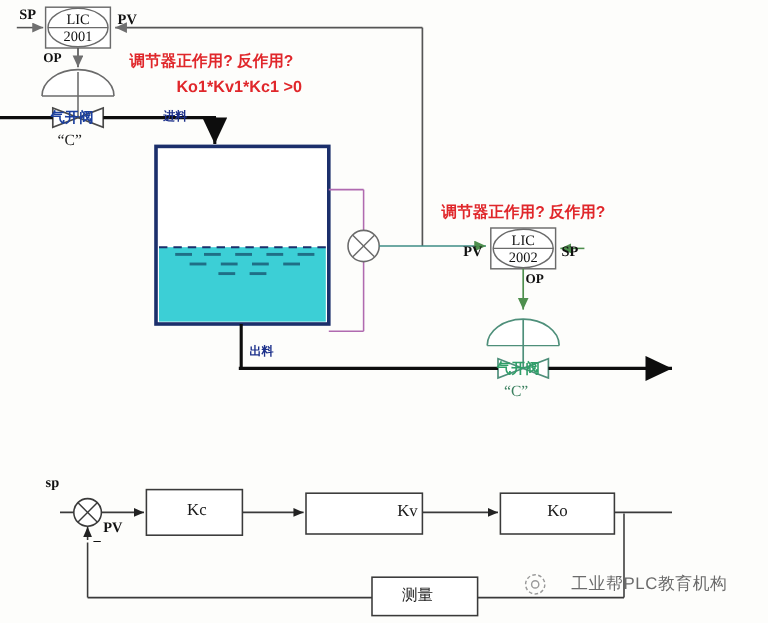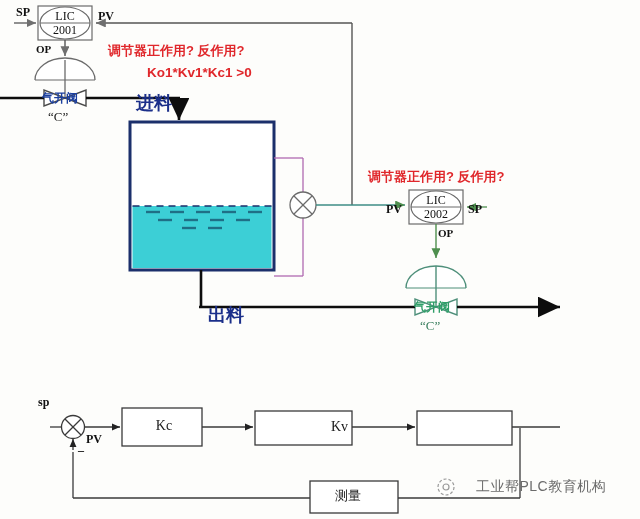--- a/index.html
+++ b/index.html
@@ -14,21 +14,21 @@
   svg#diagram{position:absolute;left:0;top:0;width:640px;height:519px;}
   .lbl{position:absolute;white-space:nowrap;line-height:1;}
   
   .t-sp-tag{font-family:"Liberation Serif",serif;font-weight:bold;font-size:12px;color:#111;}
   .t-pv-tag{font-family:"Liberation Serif",serif;font-weight:bold;font-size:12px;color:#111;}
   .t-op-tag{font-family:"Liberation Serif",serif;font-weight:bold;font-size:11px;color:#111;}
   .t-ctrl{font-family:"Liberation Serif",serif;font-size:12px;color:#111;text-align:center;}
   .t-red{font-family:"Liberation Sans",sans-serif;font-weight:bold;color:#e0272b;}
   .t-red-s{font-size:13px;text-align:center;}
   .t-red-f{font-size:13.5px;}
-  .t-blue{font-family:Liberation Sans, sans-serif;font-weight:bold;color:#1b2f8a;font-size:18px;}
+  .t-blue{font-family:Liberation Mono, monospace;font-weight:bold;color:#1b2f8a;font-size:10px;}
   .t-valve-blue{font-family:"Liberation Sans",sans-serif;font-weight:bold;color:#1b3f9e;font-size:12px;}
   .t-valve-green{font-family:"Liberation Sans",sans-serif;font-weight:bold;color:#2f9e68;font-size:12px;}
   .t-c{font-family:"Liberation Serif",serif;font-size:13px;color:#222;}
   .t-c-green{font-family:"Liberation Serif",serif;font-size:13px;color:#3a7f5e;}
   .t-caption{font-family:"Liberation Sans",sans-serif;font-weight:bold;color:#e0272b;font-size:13.5px;}
   .t-blk{font-family:"Liberation Serif",serif;font-size:14px;color:#1a1a1a;}
   .t-blk-cn{font-family:"Liberation Sans",sans-serif;font-size:13px;color:#1a1a1a;}
   .t-small-b{font-family:"Liberation Serif",serif;font-weight:bold;font-size:12px;color:#111;}
   .t-wm{font-family:"Liberation Sans",sans-serif;font-size:14px;color:#6b6b6b;letter-spacing:.5px;}
 </style>
@@ -188,40 +188,41 @@
   <div class="lbl t-ctrl" style="left:48px;top:10px;width:34px;">LIC</div>
   <div class="lbl t-ctrl" style="left:46px;top:24px;width:38px;">2001</div>
 
   <div class="lbl t-valve-blue" style="left:42px;top:92px;">气开阀</div>
   <div class="lbl t-c" style="left:48px;top:110px;">“C”</div>
 
   <div class="lbl t-red t-red-s" style="left:108px;top:44px;">调节器正作用? 反作用?</div>
   <div class="lbl t-red t-red-f" style="left:112px;top:66px;margin-left:35px;">Ko1*Kv1*Kc1  &gt;0</div>
 
   <div class="lbl t-blue" style="left:136px;top:94px;">进料</div>
-  <div class="lbl t-blue" style="left:208px;top:290px;margin-top:16px;">出料</div>
+  <div class="lbl t-blue" style="left:208px;top:290px;">出料</div>
 
   <div class="lbl t-red t-red-s" style="left:368px;top:170px;">调节器正作用? 反作用?</div>
 
   <div class="lbl t-pv-tag" style="left:386px;top:203px;">PV</div>
   <div class="lbl t-sp-tag" style="left:468px;top:203px;">SP</div>
   <div class="lbl t-op-tag" style="left:438px;top:228px;">OP</div>
   <div class="lbl t-ctrl" style="left:419px;top:194px;width:34px;">LIC</div>
   <div class="lbl t-ctrl" style="left:417px;top:208px;width:38px;">2002</div>
 
   <div class="lbl t-valve-green" style="left:414px;top:301px;">气开阀</div>
   <div class="lbl t-c-green" style="left:420px;top:319px;">“C”</div>
 
 
   <div class="lbl t-small-b" style="left:38px;top:396px;">sp</div>
   <div class="lbl t-small-b" style="left:86px;top:433px;">PV</div>
   <div class="lbl t-small-b" style="left:78px;top:440px;">_</div>
 
   <div class="lbl t-blk" style="left:122px;top:419px;width:84px;text-align:center;">Kc</div>
   <div class="lbl t-blk" style="left:255px;top:420px;width:97px;text-align:center;padding-left:36px;">Kv</div>
+  <div class="lbl t-blk" style="left:417px;top:420px;width:95px;text-align:center;">Ko</div>
   <div class="lbl t-blk-cn" style="left:310px;top:489px;width:76px;text-align:center;">测量</div>
 
   <div class="lbl t-wm" style="left:476px;top:479px;">工业帮PLC教育机构</div>
   <svg style="position:absolute;left:436px;top:477px;width:20px;height:20px;">
     <circle cx="10" cy="10" r="8" fill="none" stroke="#9a9a9a" stroke-width="1.2" stroke-dasharray="3 2"></circle>
     <circle cx="10" cy="10" r="3" fill="none" stroke="#9a9a9a" stroke-width="1.2"></circle>
   </svg>
 
 </div>
 

